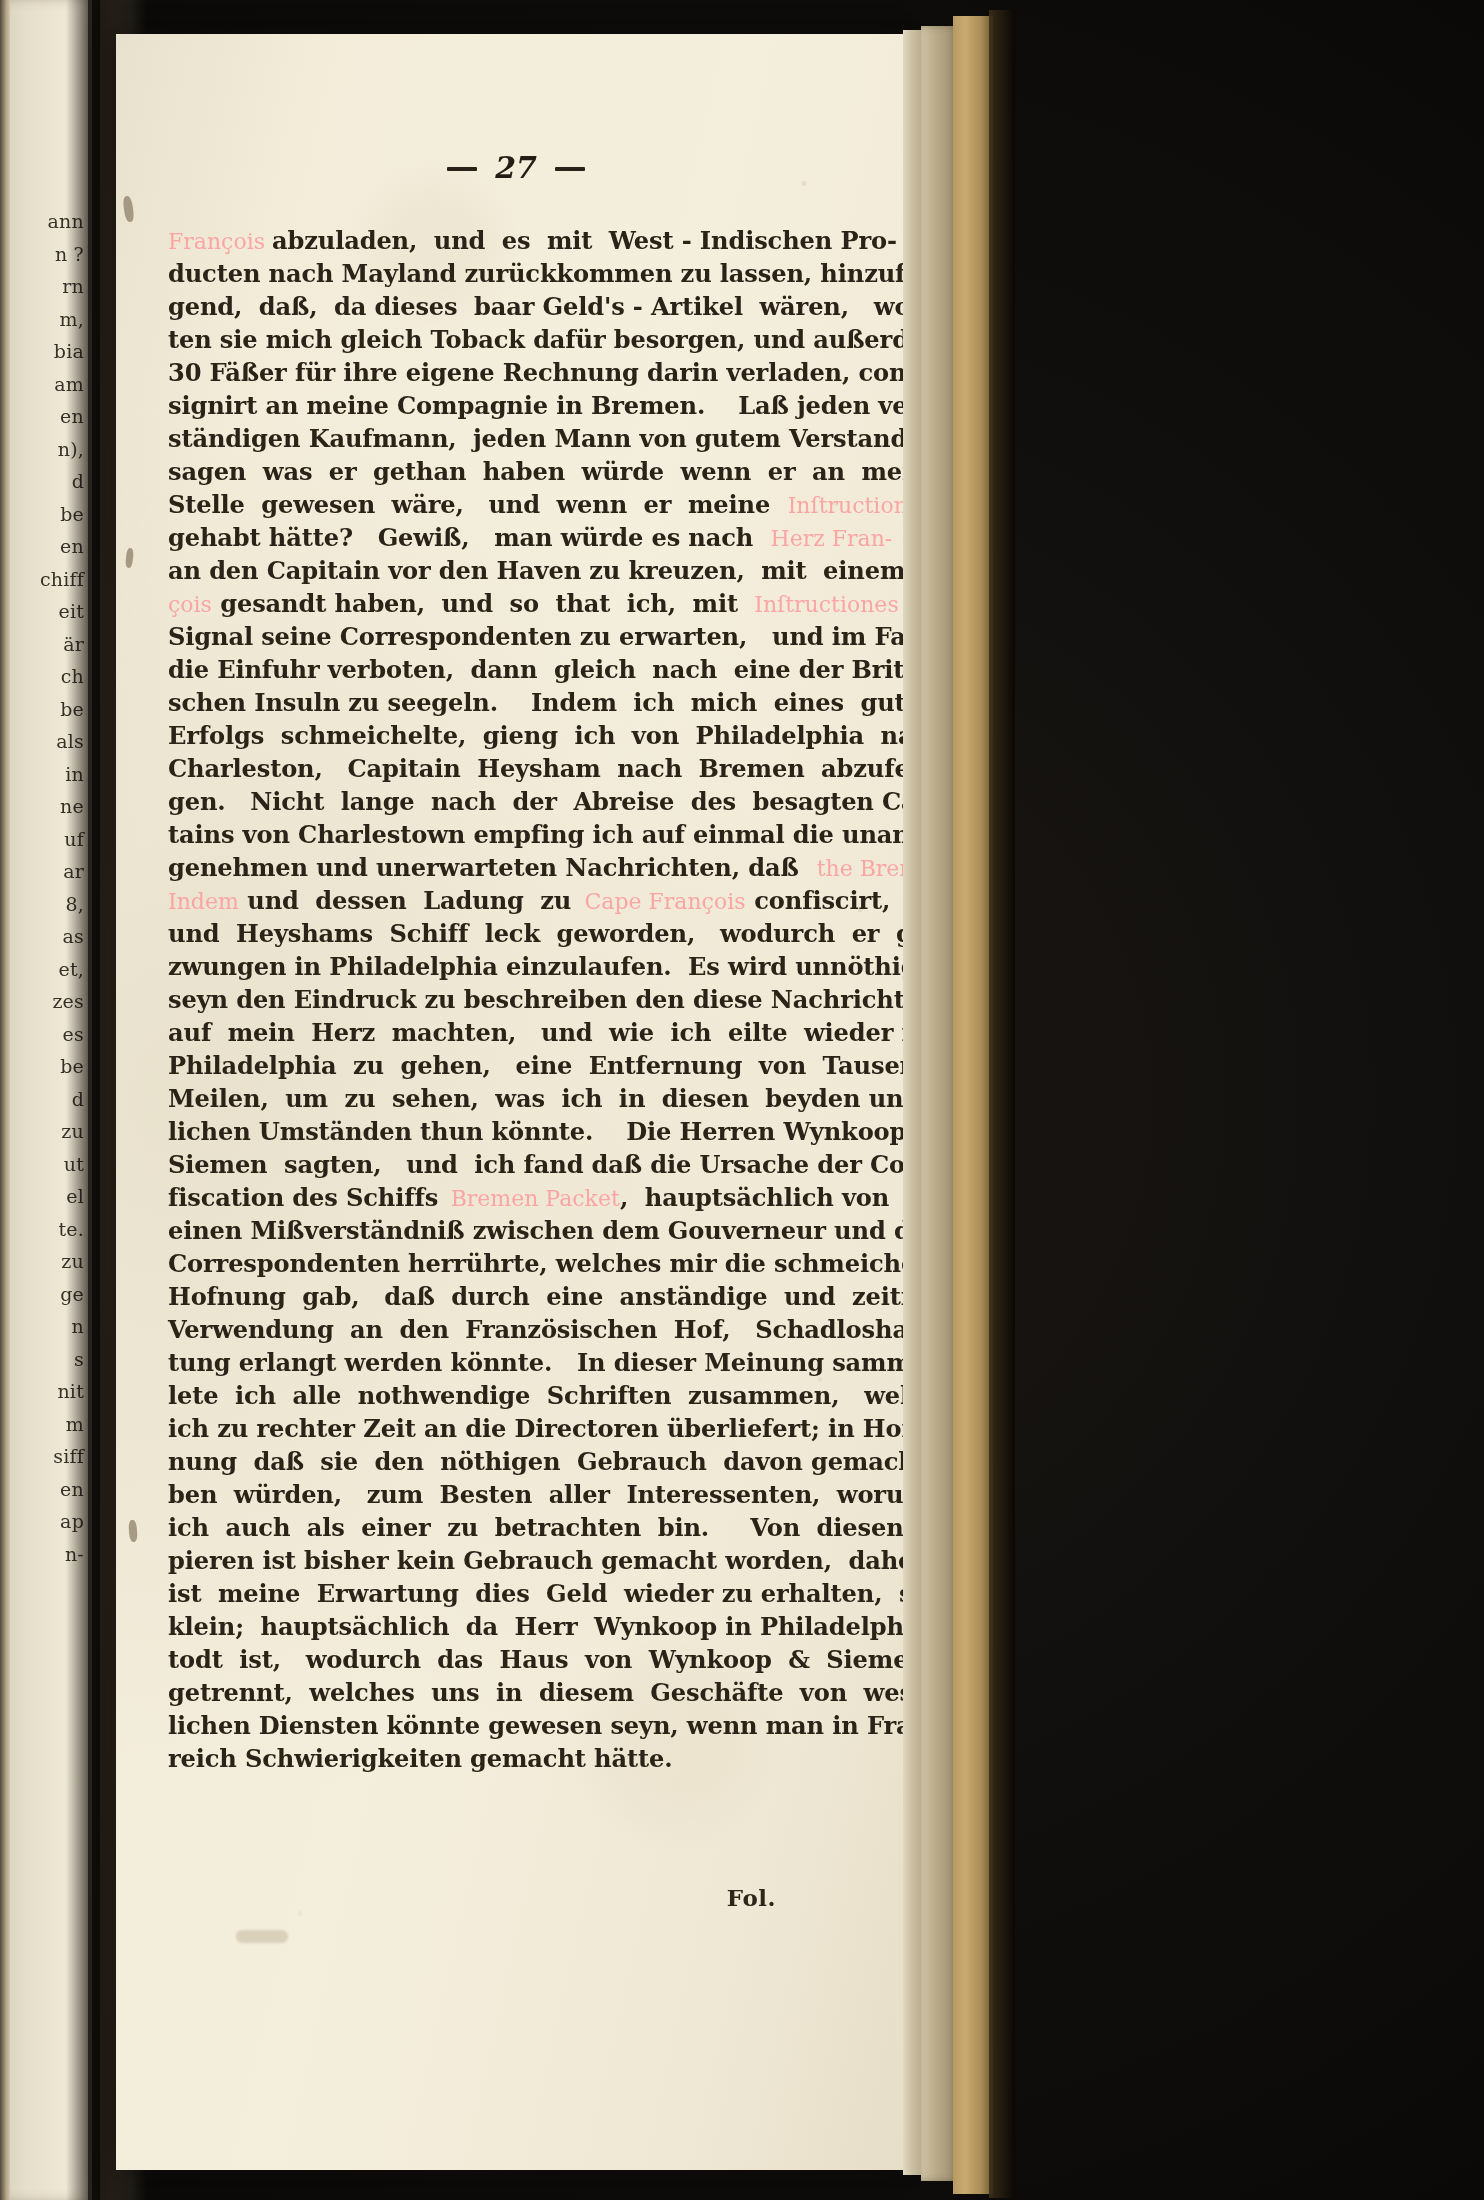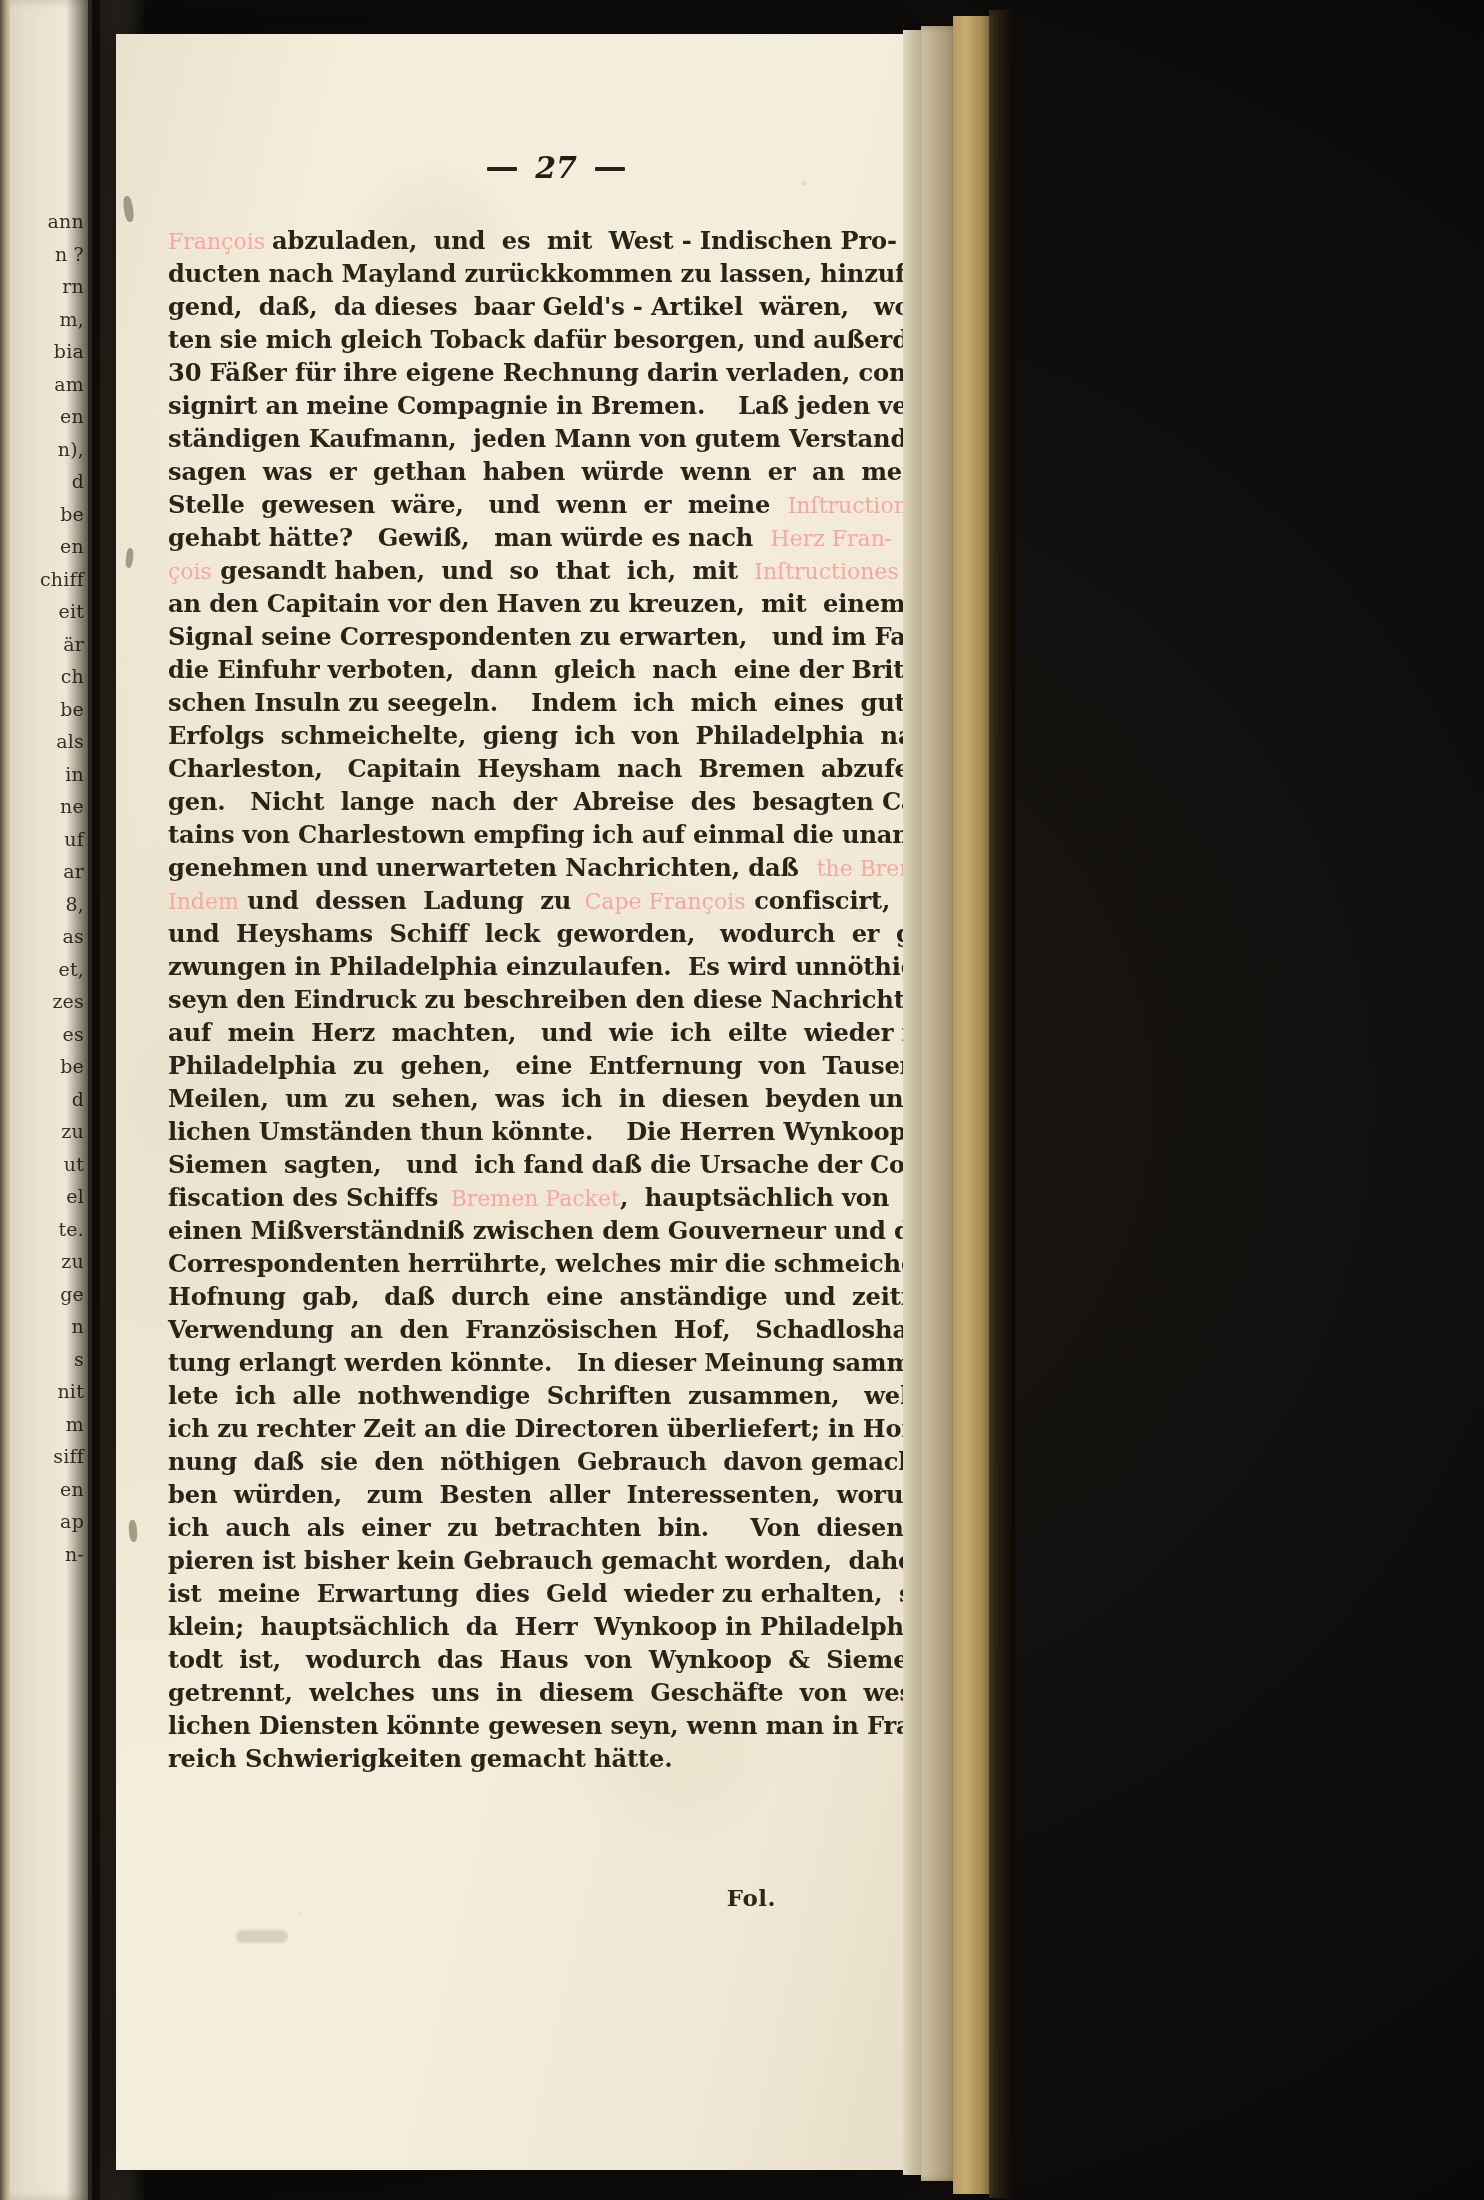--- a/index.html
+++ b/index.html
@@ -100,21 +100,20 @@
   }
 
   
   .pagenum{
     position:absolute;left:116px;top:150px;width:800px;
     text-align:center;
     font-family:"DejaVu Serif", serif;
     font-size:30px;
     color:#241d15;
     letter-spacing:2px;
-    margin-left:40px;
   }
   .pagenum .rule{display:inline-block;vertical-align:.22em;width:30px;height:4px;background:#2a2219;margin:0 18px;border-radius:1px;}
   .pagenum .n{font-style:italic;font-weight:600;letter-spacing:0;}
 
   
   .column{
     position:absolute;left:168px;top:224px;width:608px;
   }
   .ln{
     display:block;
@@ -237,22 +236,22 @@
       <span class="ln"><span class="ro">François </span><span class="fr">abzuladen,  und  es  mit  West - Indischen Pro-</span></span>
       <span class="ln"><span class="fr">ducten nach Mayland zurückkommen zu lassen, hinzufü-</span></span>
       <span class="ln"><span class="fr">gend,  daß,  da dieses  baar Geld's - Artikel  wären,   woll-</span></span>
       <span class="ln"><span class="fr">ten sie mich gleich Toback dafür besorgen, und außerdem</span></span>
       <span class="ln"><span class="fr">30 Fäßer für ihre eigene Rechnung darin verladen, con-</span></span>
       <span class="ln"><span class="fr">signirt an meine Compagnie in Bremen.    Laß jeden ver-</span></span>
       <span class="ln"><span class="fr">ständigen Kaufmann,  jeden Mann von gutem Verstande</span></span>
       <span class="ln"><span class="fr">sagen  was  er  gethan  haben  würde  wenn  er  an  meiner</span></span>
       <span class="ln"><span class="fr">Stelle  gewesen  wäre,   und  wenn  er  meine </span><span class="ro">Inſtructiones</span></span>
       <span class="ln"><span class="fr">gehabt hätte?   Gewiß,   man würde es nach </span><span class="ro">Herz Fran-</span></span>
+      <span class="ln"><span class="fr">an den Capitain vor den Haven zu kreuzen,  mit  einem</span></span>
       <span class="ln"><span class="ro">çois</span><span class="fr"> gesandt haben,  und  so  that  ich,  mit </span><span class="ro">Inſtructiones</span></span>
-      <span class="ln"><span class="fr">an den Capitain vor den Haven zu kreuzen,  mit  einem</span></span>
       <span class="ln"><span class="fr">Signal seine Correspondenten zu erwarten,   und im Fall</span></span>
       <span class="ln"><span class="fr">die Einfuhr verboten,  dann  gleich  nach  eine der Britti-</span></span>
       <span class="ln"><span class="fr">schen Insuln zu seegeln.    Indem  ich  mich  eines  guten</span></span>
       <span class="ln"><span class="fr">Erfolgs  schmeichelte,  gieng  ich  von  Philadelphia  nach</span></span>
       <span class="ln"><span class="fr">Charleston,   Capitain  Heysham  nach  Bremen  abzuferti-</span></span>
       <span class="ln"><span class="fr">gen.   Nicht  lange  nach  der  Abreise  des  besagten Capi-</span></span>
       <span class="ln"><span class="fr">tains von Charlestown empfing ich auf einmal die unan-</span></span>
       <span class="ln"><span class="fr">genehmen und unerwarteten Nachrichten, daß </span><span class="ro">the Bremen</span></span>
       <span class="ln"><span class="ro">Indem</span><span class="fr"> und  dessen  Ladung  zu </span><span class="ro">Cape François</span><span class="fr"> confiscirt,</span></span>
       <span class="ln"><span class="fr">und  Heyshams  Schiff  leck  geworden,   wodurch  er  ge-</span></span>

